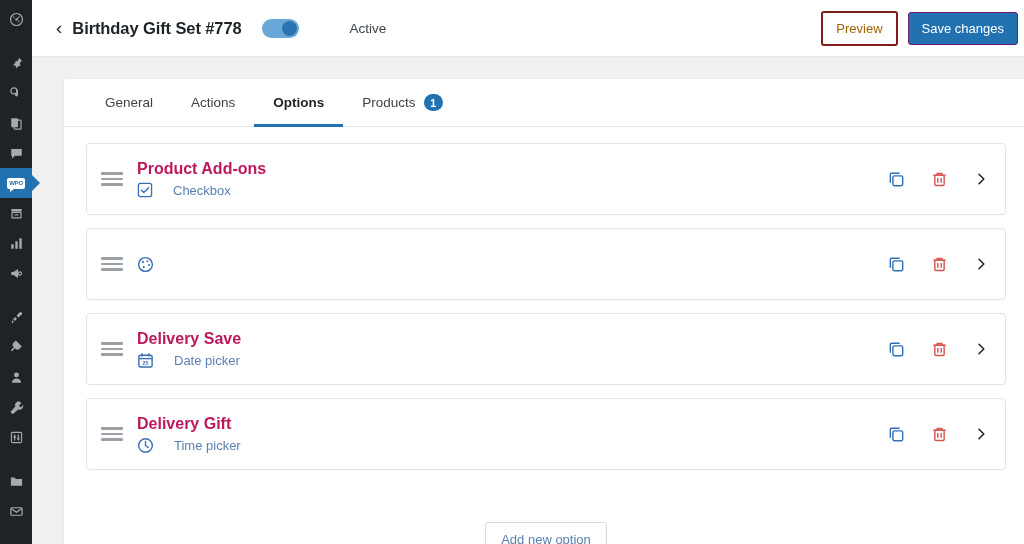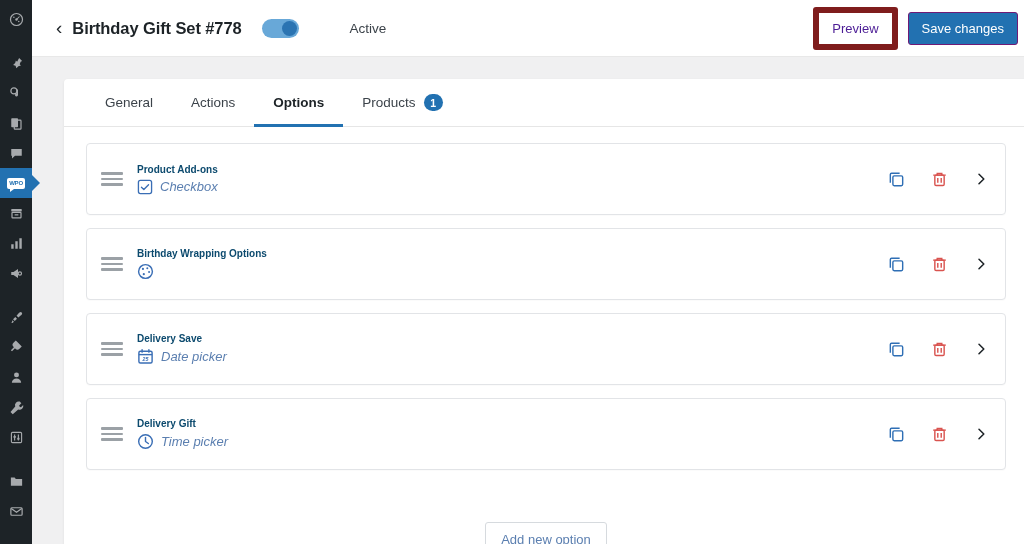--- a/index.html
+++ b/index.html
@@ -97,22 +97,22 @@
     color: #3c434a; font-weight: 400;
   }
   .topbar-actions { margin-left: auto; display: flex; align-items: center; gap: 10px; }
   .btn {
     font-family: "Liberation Sans", sans-serif;
     font-size: 13px; line-height: 1;
     border-radius: 3px; cursor: pointer;
     padding: 9px 13px;
   }
   .btn-secondary {
-    background: #fff; color: #4c1d95;
-    border: 6px solid #7f1d1d;
+    background: #fff; color: #a16207;
+    border: 2px solid #7f1d1d;
   }
   .btn-primary {
     background: #2271b1; color: #fff;
     border: 1px solid #701a75;
   }
 
   
   .content {
     flex: 1; padding: 22px 14px 0 32px;
     overflow: hidden;
@@ -178,25 +178,25 @@
     width: 24px; margin-right: 12px;
     display: flex; flex-direction: column; gap: 3px;
     cursor: grab;
   }
   .drag-handle span {
     display: block; height: 2.5px; width: 22px;
     background: #9ba1a6; border-radius: 1px;
   }
   .row-text { display: flex; flex-direction: column; gap: 4px; }
   .row-title {
-    font-size: 10px; font-weight: bold; color: #0c4a6e;
+    font-size: 16px; font-weight: bold; color: #be185d;
   }
   .row-sub {
-    display: flex; align-items: center; gap: 7px;
-    font-size: 13px; color: #5b7fb0; font-style: italic;
+    display: flex; align-items: center; gap: 20px;
+    font-size: 13px; color: #5b7fb0;
   }
   .row-sub .sub-icon { display: flex; align-items: center; }
   .row-actions {
     margin-left: auto;
     display: flex; align-items: center; gap: 24px;
   }
   .icon-btn { cursor: pointer; display: flex; align-items: center; }
   .chevron-right { color: #1d2327; cursor: pointer; display:flex; align-items:center; }
 
   
@@ -453,21 +453,20 @@
             </div>
           </div>
 
           <div class="option-row">
             <div class="drag-handle">
               <span></span>
                 <span></span>
                 <span></span>
             </div>
             <div class="row-text">
-              <span class="row-title">Birthday Wrapping Options</span>
               <span class="row-sub">
                 <span class="sub-icon">
                   <svg width="17" height="17" viewBox="0 0 18 18" fill="none">
                       <circle cx="9" cy="9" r="7.3" stroke="#3a6eb5" stroke-width="1.5"></circle>
                       <circle cx="6.3" cy="6.3" r="1.15" fill="#3a6eb5"></circle>
                       <circle cx="10.9" cy="5.6" r="1.05" fill="#3a6eb5"></circle>
                       <circle cx="12.8" cy="9.6" r="1.05" fill="#3a6eb5"></circle>
                       <circle cx="7.2" cy="11.8" r="1.15" fill="#3a6eb5"></circle>
                     </svg>
                 </span>

